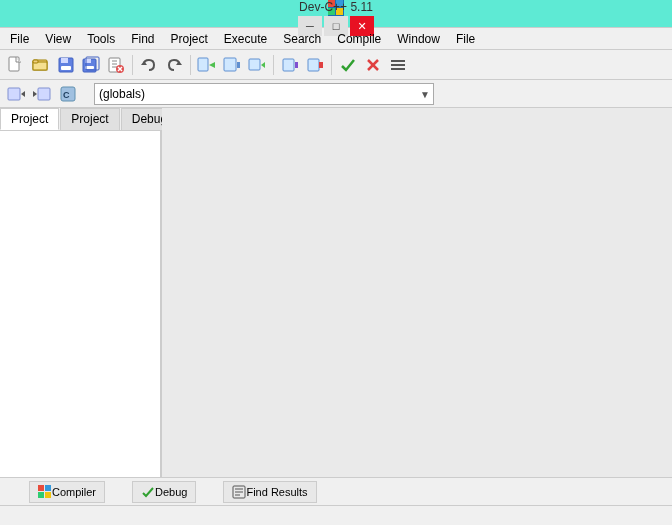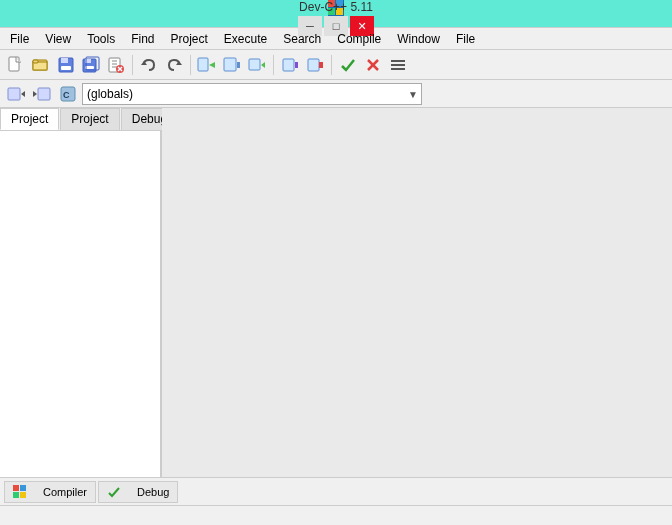--- a/index.html
+++ b/index.html
@@ -132,20 +132,21 @@
       padding: 0 4px;
       font-size: 12px;
       appearance: none;
       -webkit-appearance: none;
       cursor: pointer;
       position: relative;
     }
     .dropdown-wrapper {
       position: relative;
       display: inline-block;
+      margin-left: 12px;
     }
     .dropdown-arrow {
       position: absolute;
       right: 4px;
       top: 50%;
       transform: translateY(-50%);
       pointer-events: none;
       font-size: 10px;
       color: #555;
     }
@@ -202,27 +203,28 @@
       align-items: center;
       background: #f0f0f0;
       height: 28px;
       border-top: 1px solid #ccc;
       padding: 0 4px;
       gap: 2px;
     }
     .bottom-tab {
       display: flex;
       align-items: center;
-      gap: 16px;
+      gap: 0;
       padding: 2px 8px;
       height: 22px;
       border: 1px solid #ccc;
       background: #e8e8e8;
       cursor: pointer;
       font-size: 11px;
+      margin-left: 25px;
     }
 
     
     .status-bar {
       display: flex;
       align-items: center;
       background: #f0f0f0;
       height: 20px;
       border-top: 1px solid #ccc;
       padding: 0 4px;
@@ -427,17 +429,26 @@
       <rect x="7" y="7" width="6" height="6" fill="#f1c40f"></rect>
     </svg>
     <span>Compiler</span>
   </button>
   <button class="bottom-tab">
     <svg width="14" height="14" viewBox="0 0 14 14">
       <polyline points="2,8 5,11 12,3" fill="none" stroke="#30a030" stroke-width="2"></polyline>
     </svg>
     <span>Debug</span>
   </button>
+  <button class="bottom-tab">
+    <svg width="14" height="14" viewBox="0 0 14 14">
+      <rect x="1" y="1" width="12" height="12" rx="1" fill="none" stroke="#555" stroke-width="1"></rect>
+      <line x1="3" y1="4" x2="11" y2="4" stroke="#555" stroke-width="1"></line>
+      <line x1="3" y1="7" x2="11" y2="7" stroke="#555" stroke-width="1"></line>
+      <line x1="3" y1="10" x2="8" y2="10" stroke="#555" stroke-width="1"></line>
+    </svg>
+    <span>Find Results</span>
+  </button>
 </div>
 
 <div class="status-bar">
   <span></span>
 </div>
 
 </body></html>

